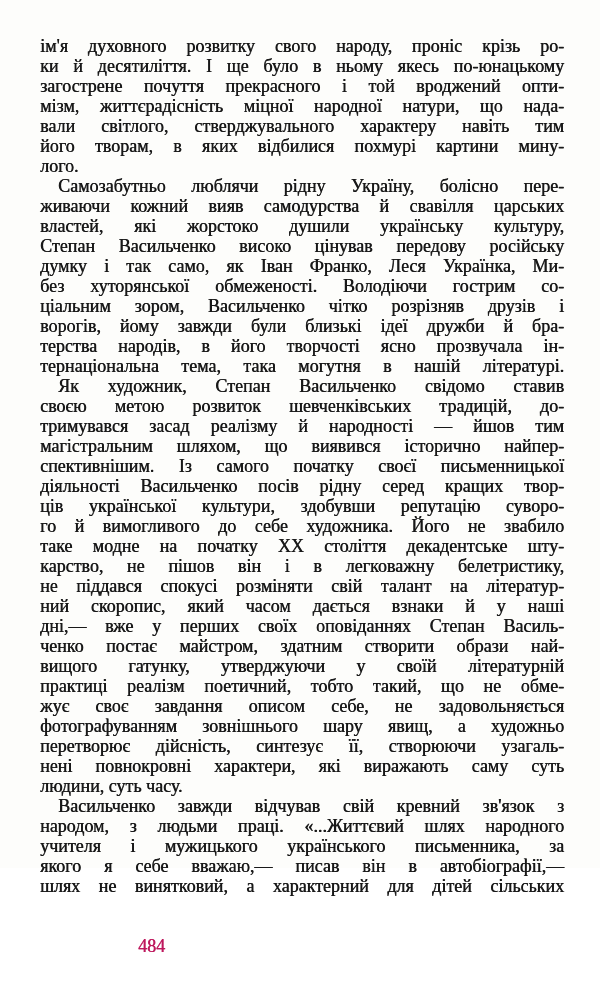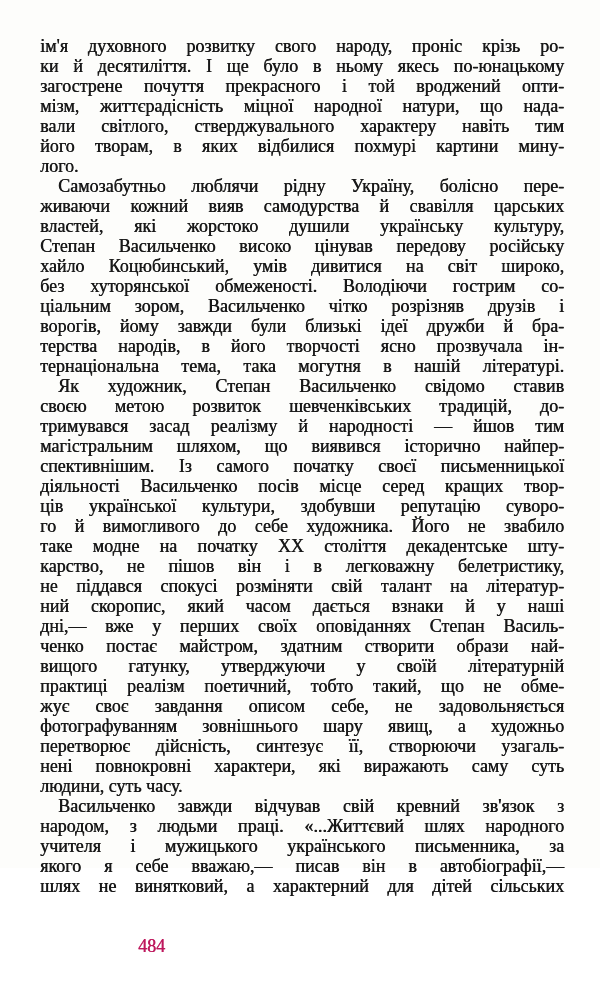--- a/index.html
+++ b/index.html
@@ -66,34 +66,34 @@
         <div class="line">мізм, життєрадісність міцної народної натури, що нада-</div>
         <div class="line">вали світлого, стверджувального характеру навіть тим</div>
         <div class="line">його творам, в яких відбилися похмурі картини мину-</div>
         <div class="line last-plain">лого.</div>
       </div>
       <div class="paragraph">
         <div class="line first-line">Самозабутньо люблячи рідну Україну, болісно пере-</div>
         <div class="line">живаючи кожний вияв самодурства й свавілля царських</div>
         <div class="line">властей, які жорстоко душили українську культуру,</div>
         <div class="line">Степан Васильченко високо цінував передову російську</div>
-        <div class="line">хайло Коцюбинський, умів дивитися на світ широко,</div>
+        <div class="line">думку і так само, як Іван Франко, Леся Українка, Ми-</div>
         <div class="line">без хуторянської обмеженості. Володіючи гострим со-</div>
         <div class="line">ціальним зором, Васильченко чітко розрізняв друзів і</div>
         <div class="line">ворогів, йому завжди були близькі ідеї дружби й бра-</div>
         <div class="line">терства народів, в його творчості ясно прозвучала ін-</div>
         <div class="line">тернаціональна тема, така могутня в нашій літературі.</div>
       </div>
       <div class="paragraph">
         <div class="line first-line">Як художник, Степан Васильченко свідомо ставив</div>
         <div class="line">своєю метою розвиток шевченківських традицій, до-</div>
         <div class="line">тримувався засад реалізму й народності — йшов тим</div>
         <div class="line">магістральним шляхом, що виявився історично найпер-</div>
         <div class="line">спективнішим. Із самого початку своєї письменницької</div>
-        <div class="line">діяльності Васильченко посів місце серед кращих твор-</div>
+        <div class="line">діяльності Васильченко посів рідну серед кращих твор-</div>
         <div class="line">ців української культури, здобувши репутацію суворо-</div>
         <div class="line">го й вимогливого до себе художника. Його не звабило</div>
         <div class="line">таке модне на початку XX століття декадентське шту-</div>
         <div class="line">карство, не пішов він і в легковажну белетристику,</div>
         <div class="line">не піддався спокусі розміняти свій талант на літератур-</div>
         <div class="line">ний скоропис, який часом дається взнаки й у наші</div>
         <div class="line">дні,— вже у перших своїх оповіданнях Степан Василь-</div>
         <div class="line">ченко постає майстром, здатним створити образи най-</div>
         <div class="line">вищого гатунку, утверджуючи у своїй літературній</div>
         <div class="line">практиці реалізм поетичний, тобто такий, що не обме-</div>

